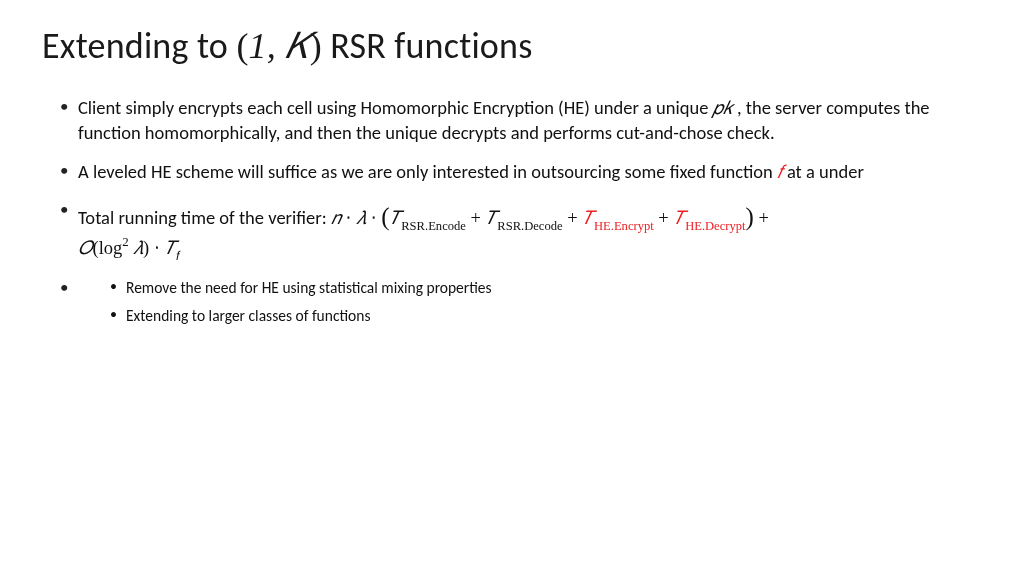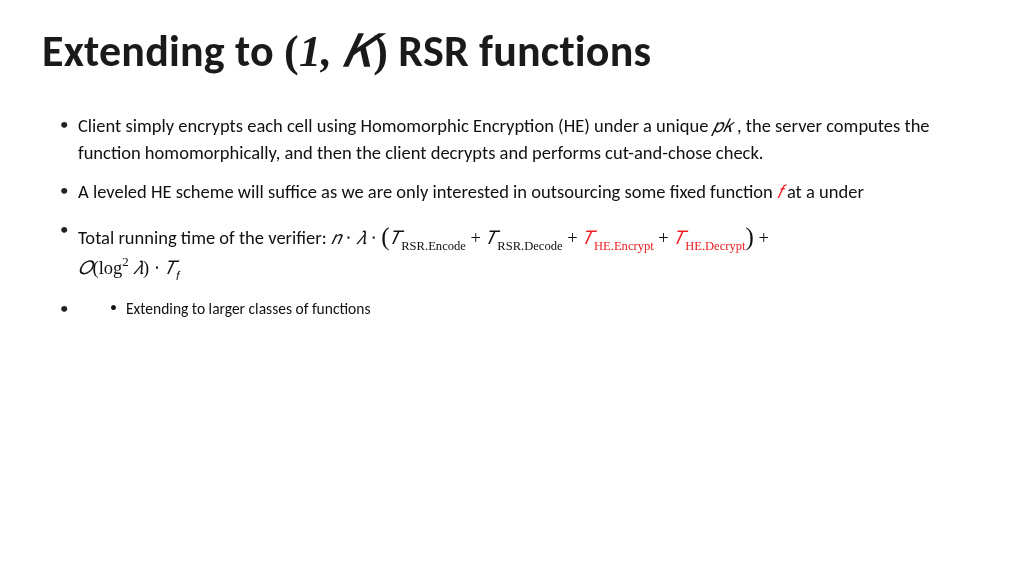--- a/index.html
+++ b/index.html
@@ -6,24 +6,24 @@
     body {
       width: 1024px;
       height: 576px;
       background: #ffffff;
       font-family: Calibri, "Segoe UI", Arial, sans-serif;
       color: #000000;
       padding: 24px 42px;
       overflow: hidden;
     }
     .title {
-      font-size: 44px;
-      font-weight: 700;
+      font-size: 36px;
+      font-weight: 400;
       color: #1a1a1a;
-      margin-bottom: 36px;
+      margin-bottom: 28px;
       letter-spacing: 0.2px;
     }
     .title .math {
       font-family: "Cambria Math", "Times New Roman", serif;
     }
     ul.main {
       list-style: none;
       padding-left: 18px;
     }
     ul.main > li {
@@ -56,21 +56,21 @@
       color: #111;
     }
     ul.sub > li::before {
       content: "•";
       position: absolute;
       left: 0;
       top: 0;
       font-size: 14px;
     }
     .math {
-      font-family: Liberation Mono, monospace;
+      font-family: Liberation Serif, serif;
       font-style: italic;
     }
     .mathup {
       font-family: "Cambria Math", "Times New Roman", serif;
       font-style: normal;
     }
     .redmath {
       font-family: "Cambria Math", "Times New Roman", serif;
       color: #ed2024;
     }
@@ -97,26 +97,27 @@
   </style>
 </head>
 <body>
 
 <h1 class="title">
   <span>Extending to </span><span class="mathup">(</span><span class="math">1, 𝐾</span><span class="mathup">)</span><span> RSR functions</span>
 </h1>
 
 <ul class="main">
   <li>
-    <span>Client simply encrypts each cell using Homomorphic Encryption (HE) under a unique </span><span class="math">𝑝𝑘</span><span> , the server computes the function homomorphically, and then the client decrypts and performs cut-and-chose check.</span>
+    <span>Client simply encrypts each cell using Homomorphic Encryption (HE) under a unique </span><span class="math">𝑝𝑘</span><span> , the server computes the function homomorphically, and then the unique decrypts and performs cut-and-chose check.</span>
   </li>
   <li>
     <span>A leveled HE scheme will suffice as we are only interested in outsourcing some fixed function </span><span class="redmath" style="font-style:italic">𝑓</span><span> at a under</span>
   </li>
   <li>
     <span> Total running time of the verifier: </span><span class="math">𝑛</span><span class="mathup"> ⋅ </span><span class="math">𝜆</span><span class="mathup"> ⋅ </span><span class="bigparen">(</span><span class="math">𝑇</span><span class="mathup sub-sc">RSR.Encode</span><span class="mathup"> + </span><span class="math">𝑇</span><span class="mathup sub-sc">RSR.Decode</span><span class="mathup"> + </span><span class="redmath" style="font-style:italic">𝑇</span><span class="redmath sub-sc">HE.Encrypt</span><span class="mathup"> + </span><span class="redmath" style="font-style:italic">𝑇</span><span class="redmath sub-sc">HE.Decrypt</span><span class="bigparen">)</span><span class="mathup"> + </span><br><span class="math">𝑂</span><span class="mathup">(</span><span class="mathup">log</span><span class="mathup sup-sc">2</span><span> </span><span class="math">𝜆</span><span class="mathup">)</span><span class="mathup"> ⋅ </span><span class="math">𝑇</span><span class="math sub-sc">𝑓</span>
   </li>
   <li>
     <ul class="sub">
+      <li><span>Remove the need for HE using statistical mixing properties</span></li>
       <li><span>Extending to larger classes of functions</span></li>
     </ul>
   </li>
 </ul>
 
 </body></html>

